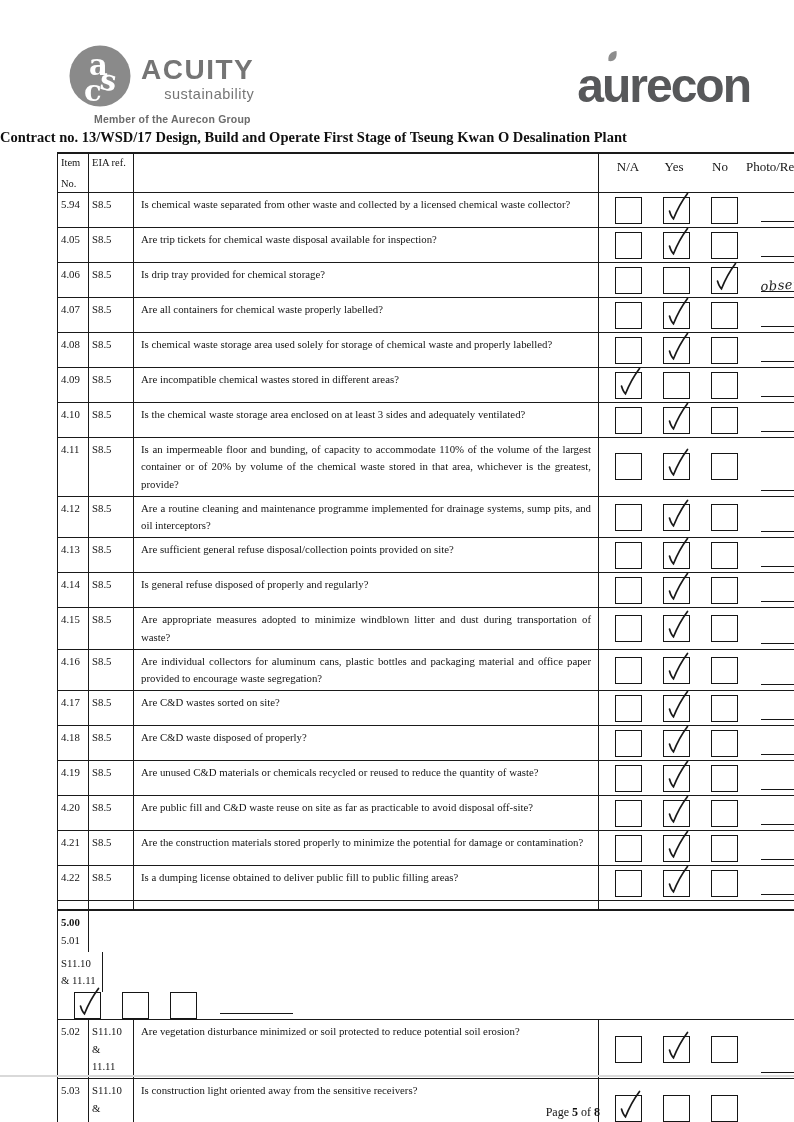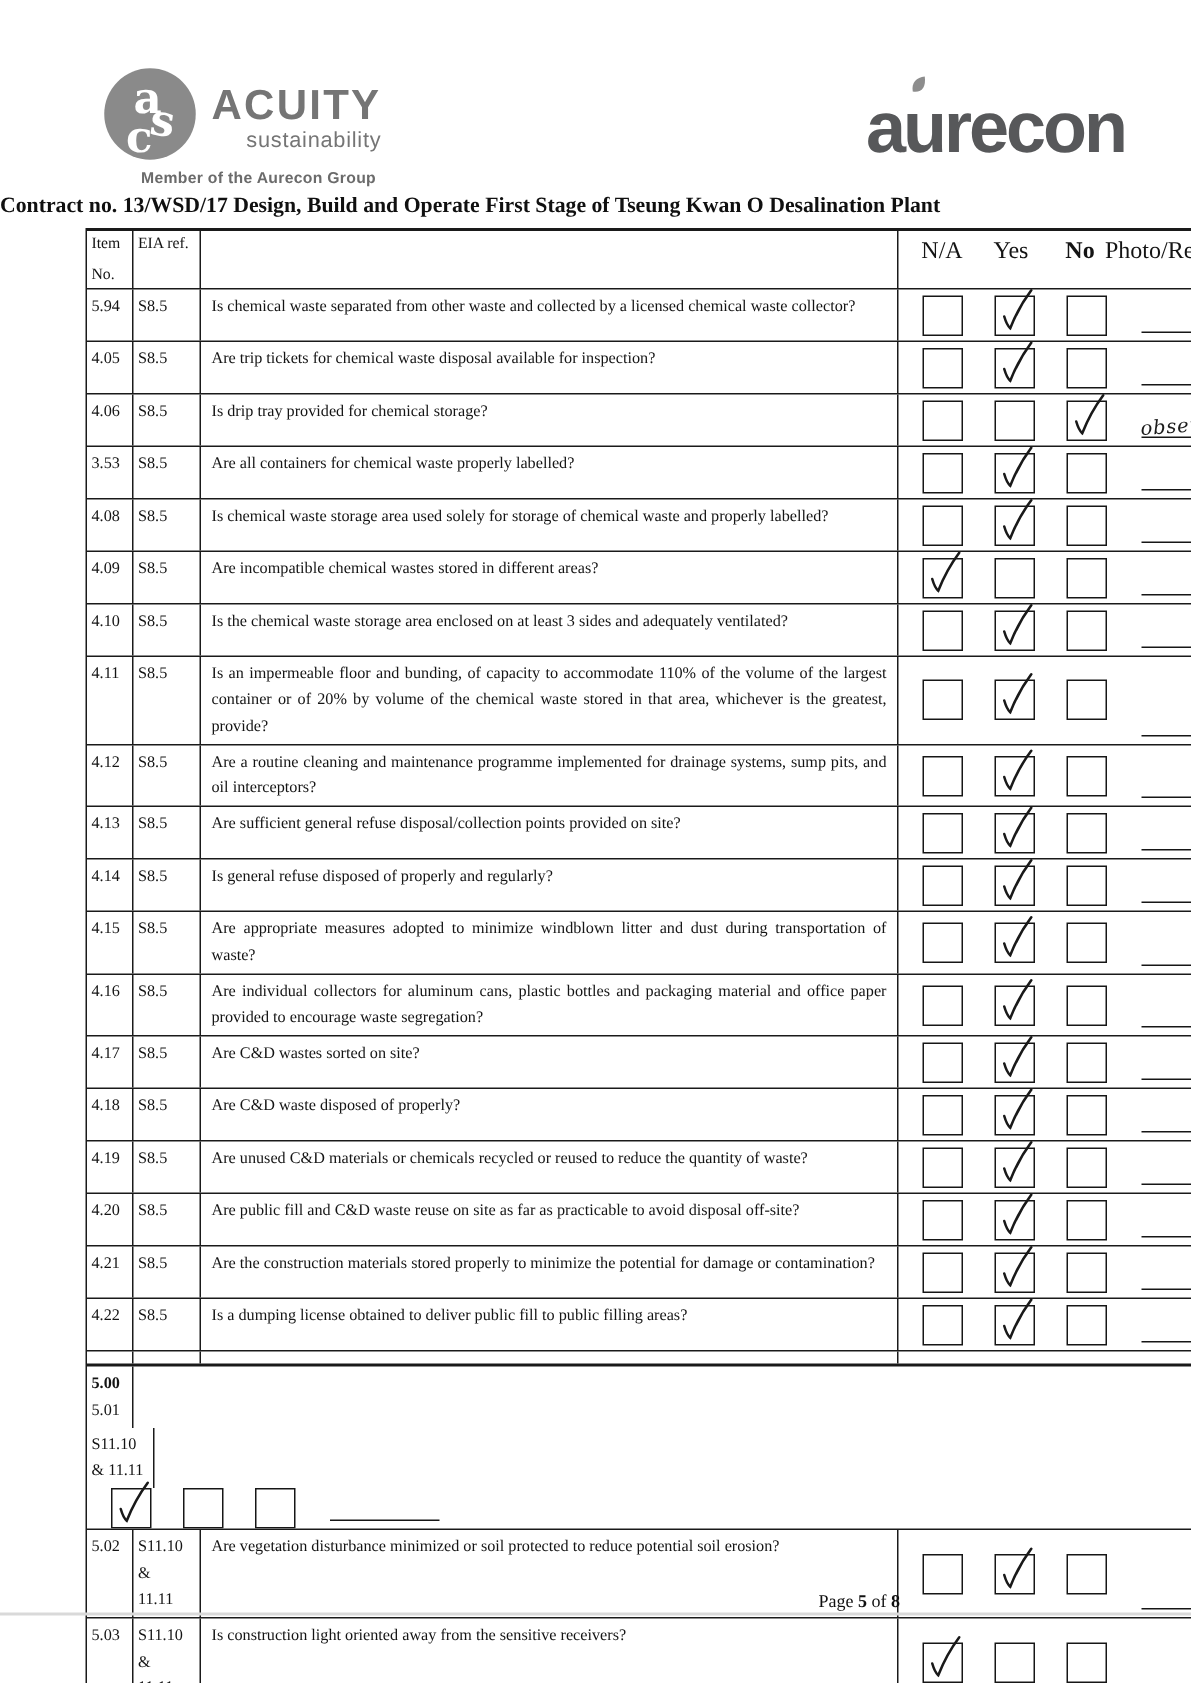--- a/index.html
+++ b/index.html
@@ -43,38 +43,38 @@
   .c-q{flex:1;border-right:1.6px solid #1a1a1a;display:flex;flex-direction:column;
        justify-content:flex-start;padding:3px 7px;}
   .q-heading{font-size:10.8px;font-weight:bold;line-height:1.6;}
   .q-text{font-size:10.8px;line-height:1.6;text-align:justify;}
   .c-ans{width:232px;flex:none;display:flex;align-items:center;padding:0 0 0 16px;
          position:relative;}
   .item-l1,.item-l2,.eia-l1,.eia-l2{display:block;line-height:1.6;}
   .section .item-l1{font-weight:bold;}
 
   
-  .hl{position:absolute;top:5px;transform:translateX(-50%);font-size:16px;white-space:nowrap;}
-  .hl-na{left:29px;} .hl-yes{left:75px;} .hl-no{left:121px;font-weight:bold;} .hl-photo{left:187px;}
+  .hl{position:absolute;top:5px;transform:translateX(-50%);font-size:13px;white-space:nowrap;}
+  .hl-na{left:29px;} .hl-yes{left:75px;} .hl-no{left:121px;} .hl-photo{left:187px;}
   .head .c-item{display:flex;flex-direction:column;justify-content:space-between;font-size:10.5px;}
   .head .c-eia{font-size:10.5px;}
 
   
   .checkbox{width:25px;height:25px;flex:none;border:1.8px solid #161616;margin-right:21px;
             position:relative;background:#fff;}
   .checkbox.b-no{margin-right:0;}
   .tick{position:absolute;left:0;top:0;width:100%;height:100%;overflow:visible;}
   .remark{margin-left:23px;width:73px;flex:none;align-self:flex-end;margin-bottom:5px;
           border-bottom:1.8px solid #161616;position:relative;height:14px;}
   .hand{position:absolute;left:0;bottom:-3px;font-family:"DejaVu Serif",serif;
         font-style:italic;font-size:13px;color:#1c1c1c;transform:rotate(-4deg);
         transform-origin:left bottom;white-space:nowrap;letter-spacing:0.5px;}
 
   
-  .footer{position:absolute;top:1060px;left:57px;width:543px;text-align:right;
+  .footer{position:absolute;top:1105px;left:57px;width:543px;text-align:right;
           font-size:12px;color:#101010;}
   .footer span,.footer b{margin-left:3px;}
   .scan-line{position:absolute;top:1075px;left:0;width:794px;height:2px;background:#d9d9d9;}
 </style>
 </head>
 <body>
 
 <div class="page">
 
   <header class="brand-row">
@@ -198,21 +198,21 @@
               </svg>
             </span>
       <span class="remark">
         <span class="hand">observation</span>
       </span>
     </div>
   </div>
 
   <div class="row">
     <div class="cell c-item">
-      <span class="item-l1">3.53</span>
+      <span class="item-l1">4.07</span>
       <span class="item-l2"></span>
     </div>
     <div class="cell c-eia">
       <span class="eia-l1">S8.5</span>
       <span class="eia-l2"></span>
     </div>
     <div class="cell c-q">
 
       <div class="q-text">Are all containers for chemical waste properly labelled?</div>
     </div>

